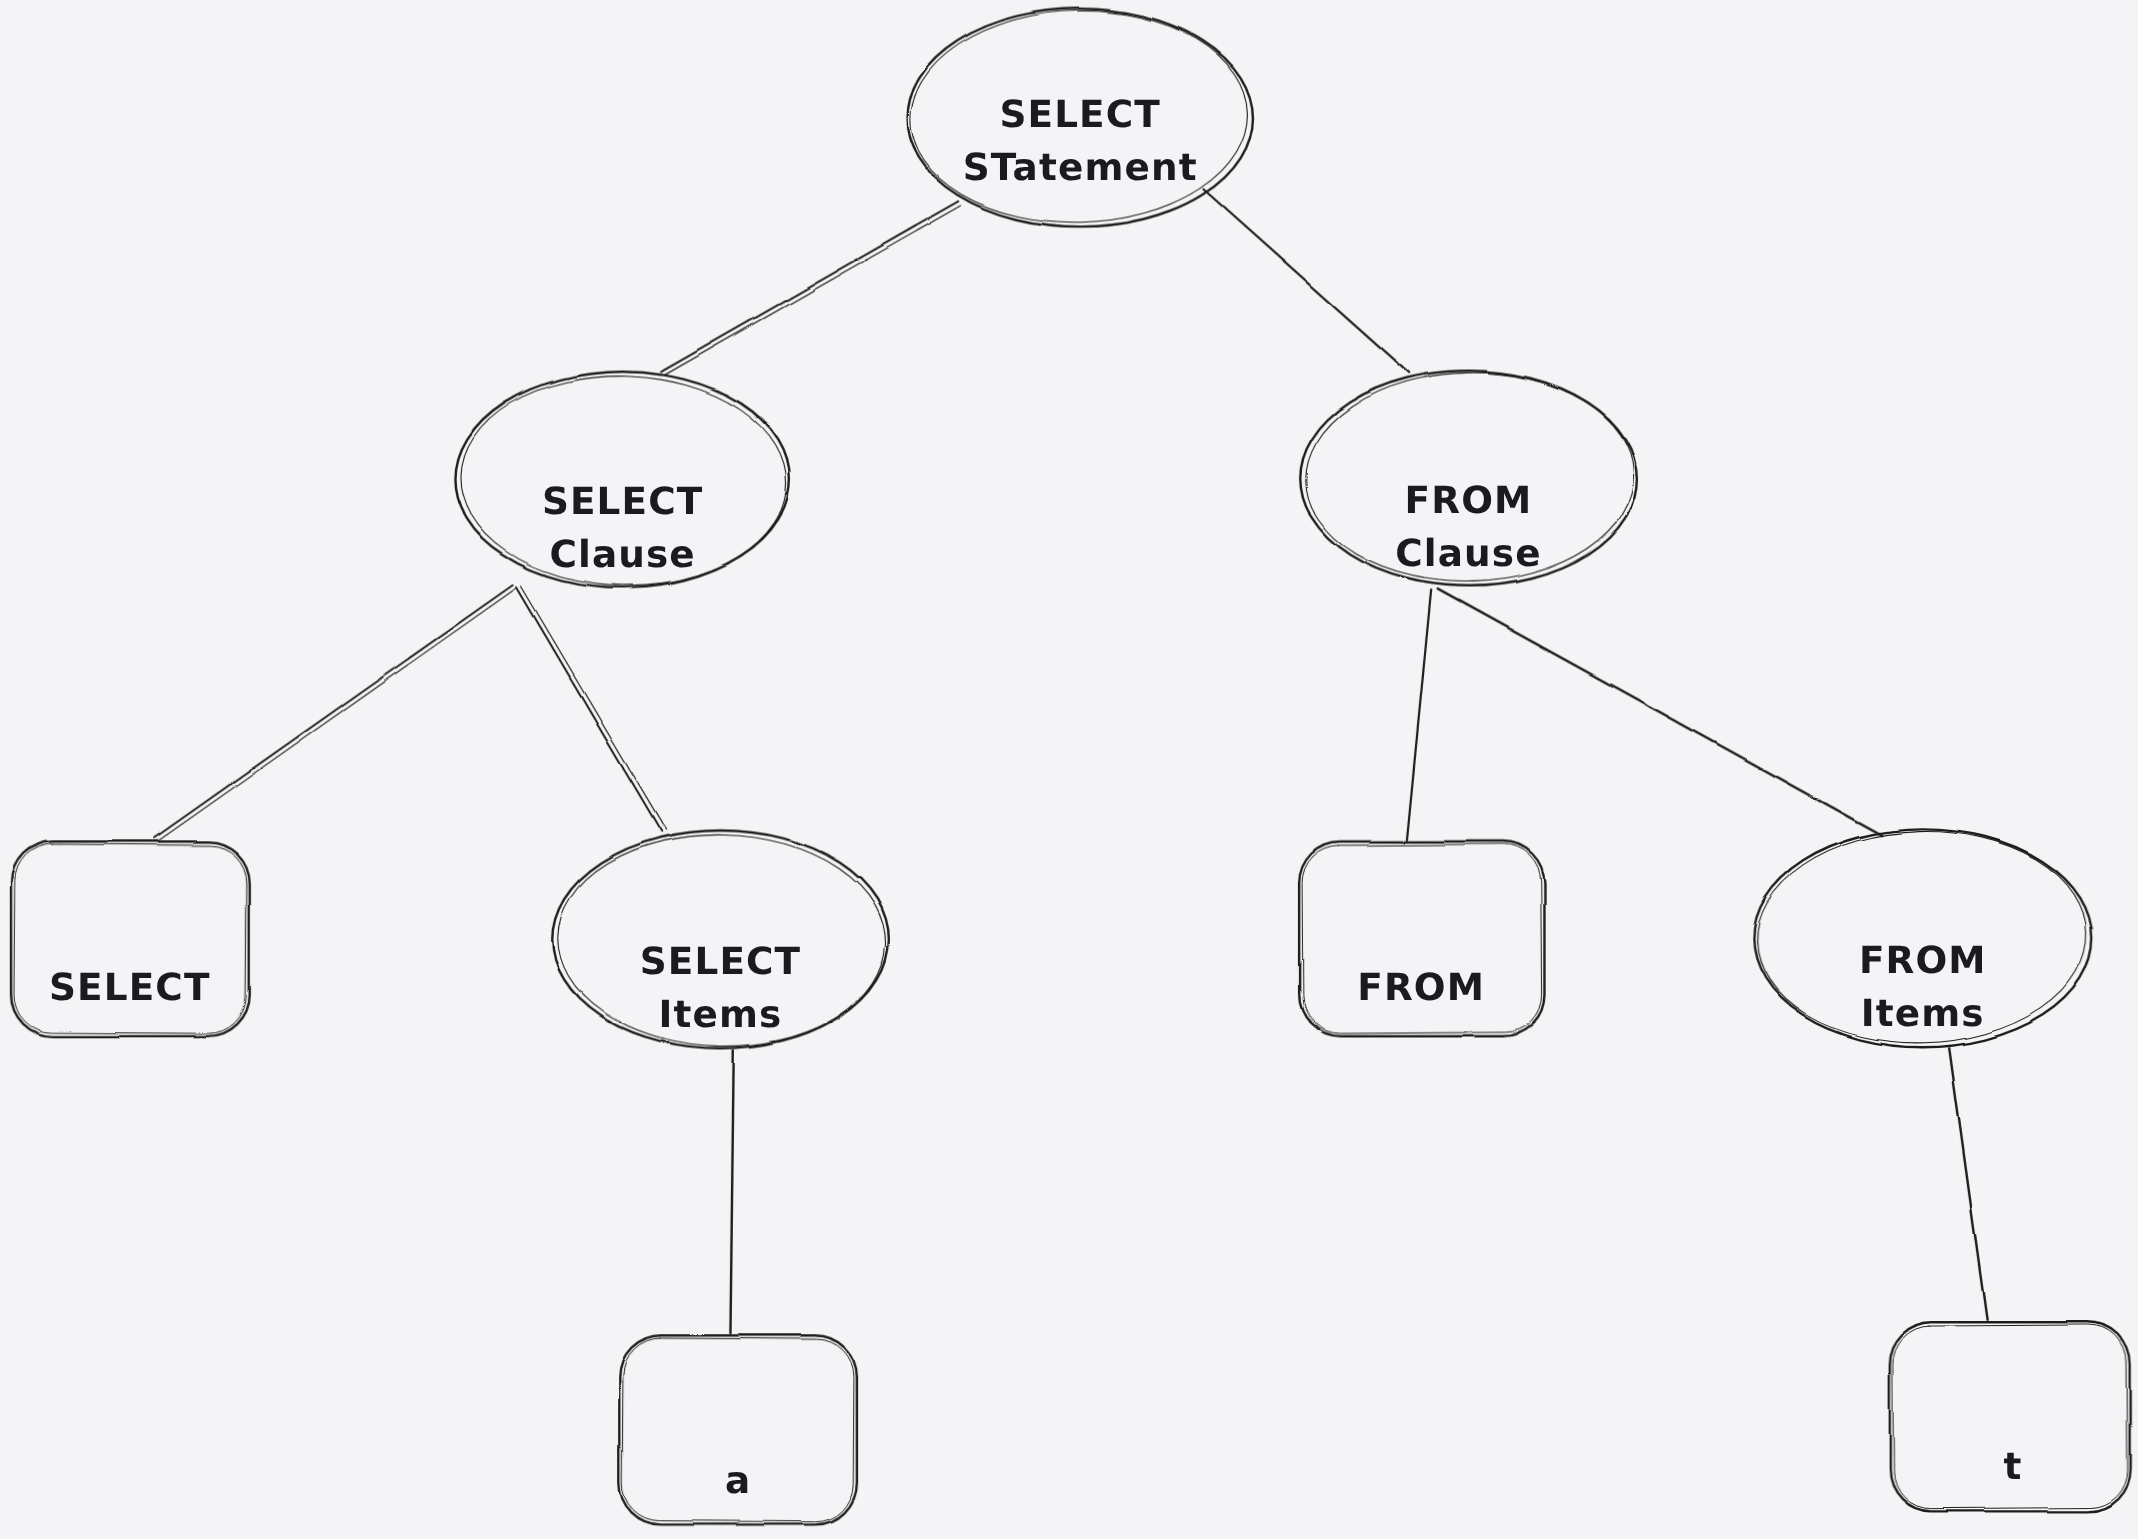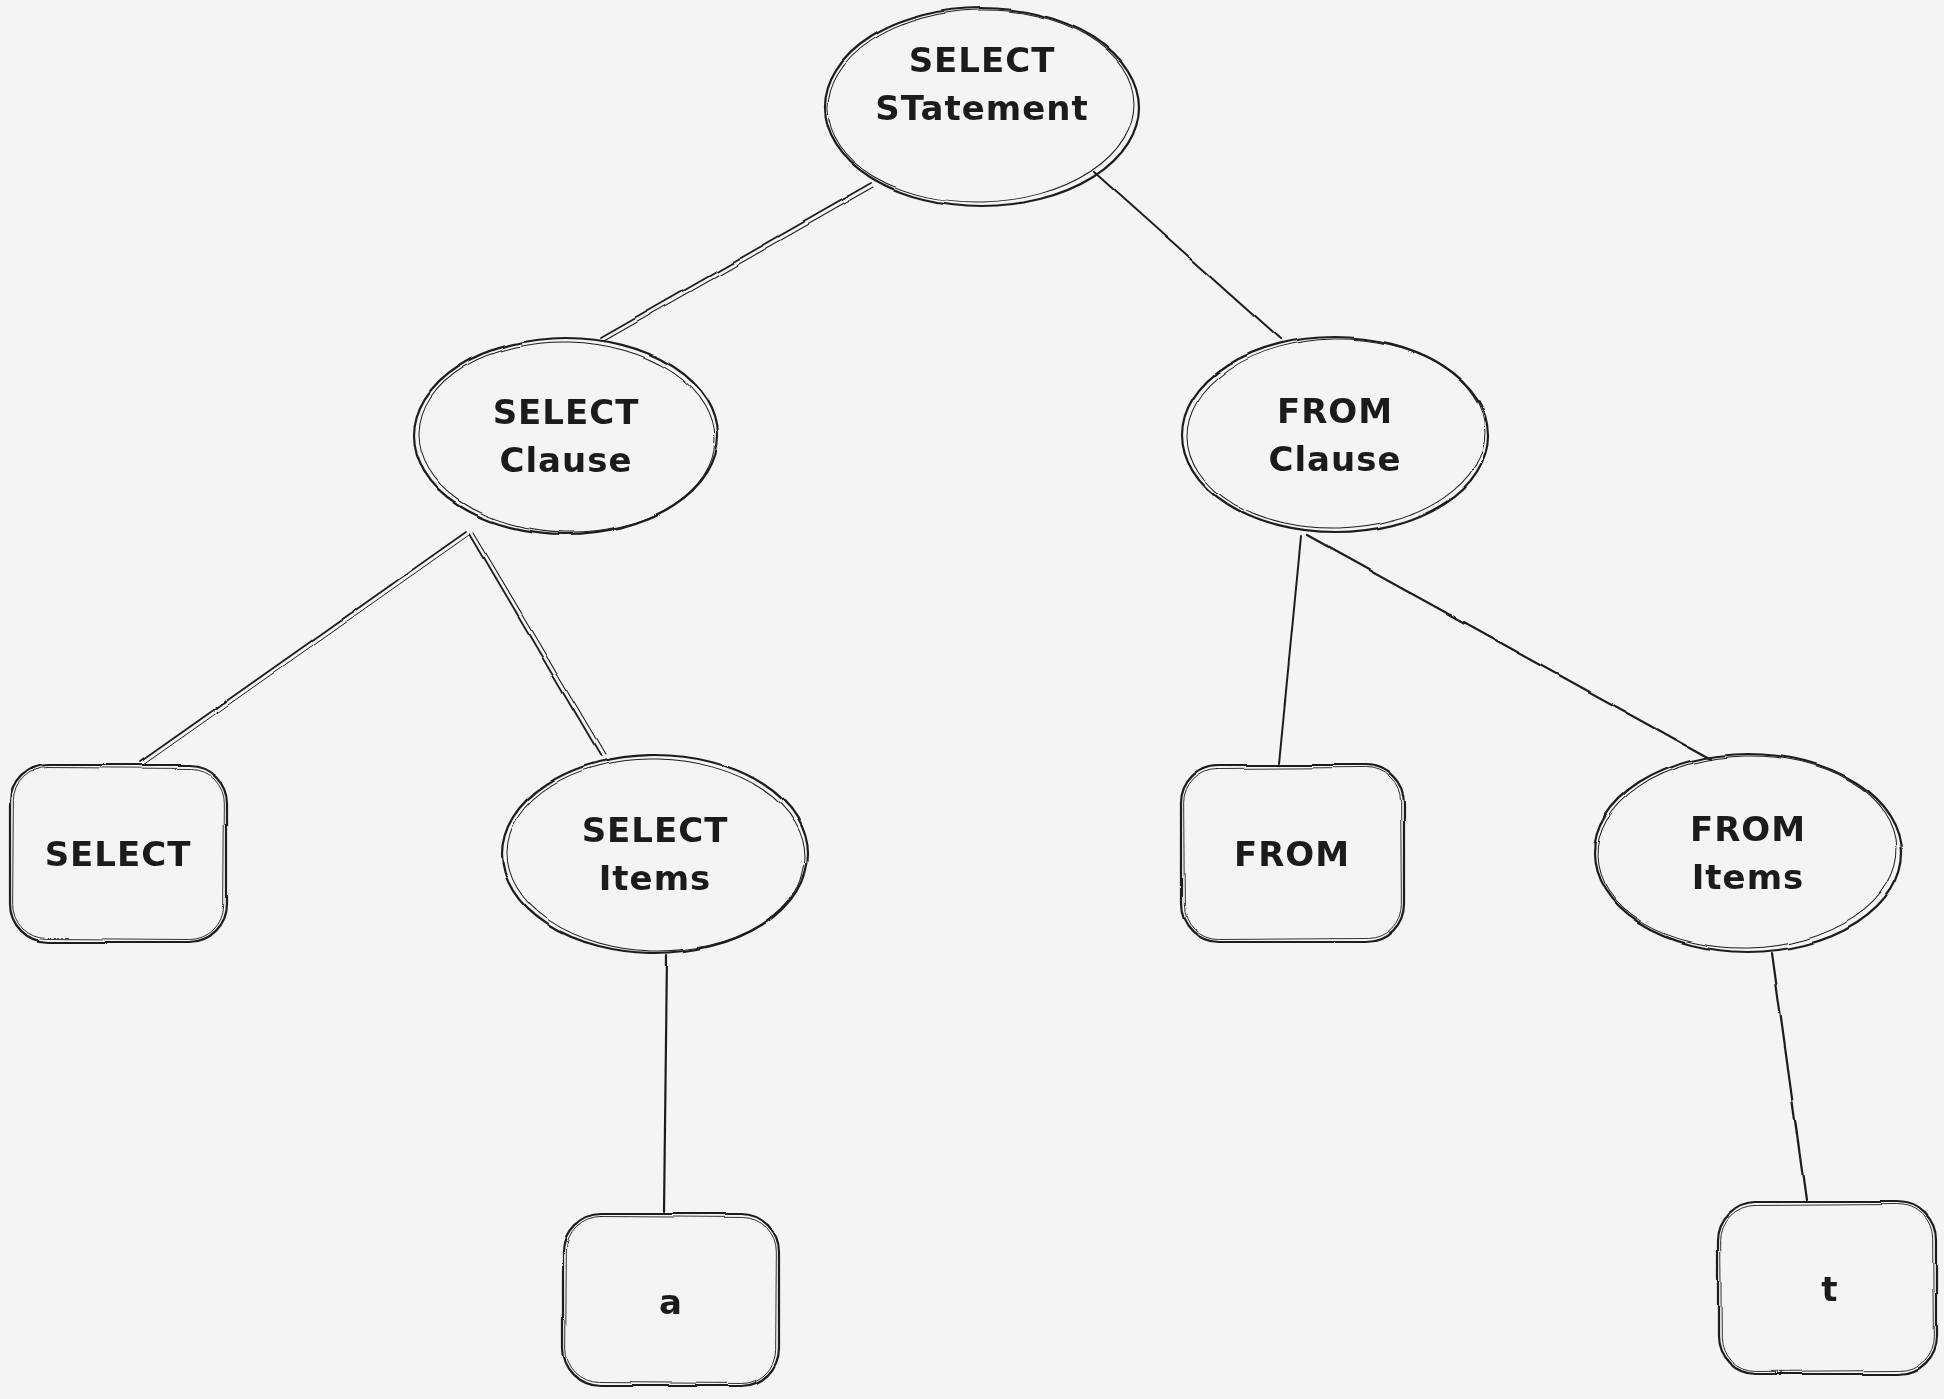--- a/index.html
+++ b/index.html
@@ -27,20 +27,21 @@
     transform: translate(-50%, -50%);
     color: #1b1b1f;
     font-family: "DejaVu Sans", sans-serif;
     font-size: 34px;
     font-weight: 700;
     line-height: 1.4;
     letter-spacing: 1px;
     text-align: center;
     white-space: pre-line;
     user-select: none;
+    margin-top: 44px;
   }
 </style>
 </head>
 <body>
 
 <div class="canvas">
 
   <svg width="1944" height="1399" viewBox="0 0 1944 1399" xmlns="http://www.w3.org/2000/svg">
     <defs>
       <filter id="rough" x="-5%" y="-5%" width="110%" height="110%">

